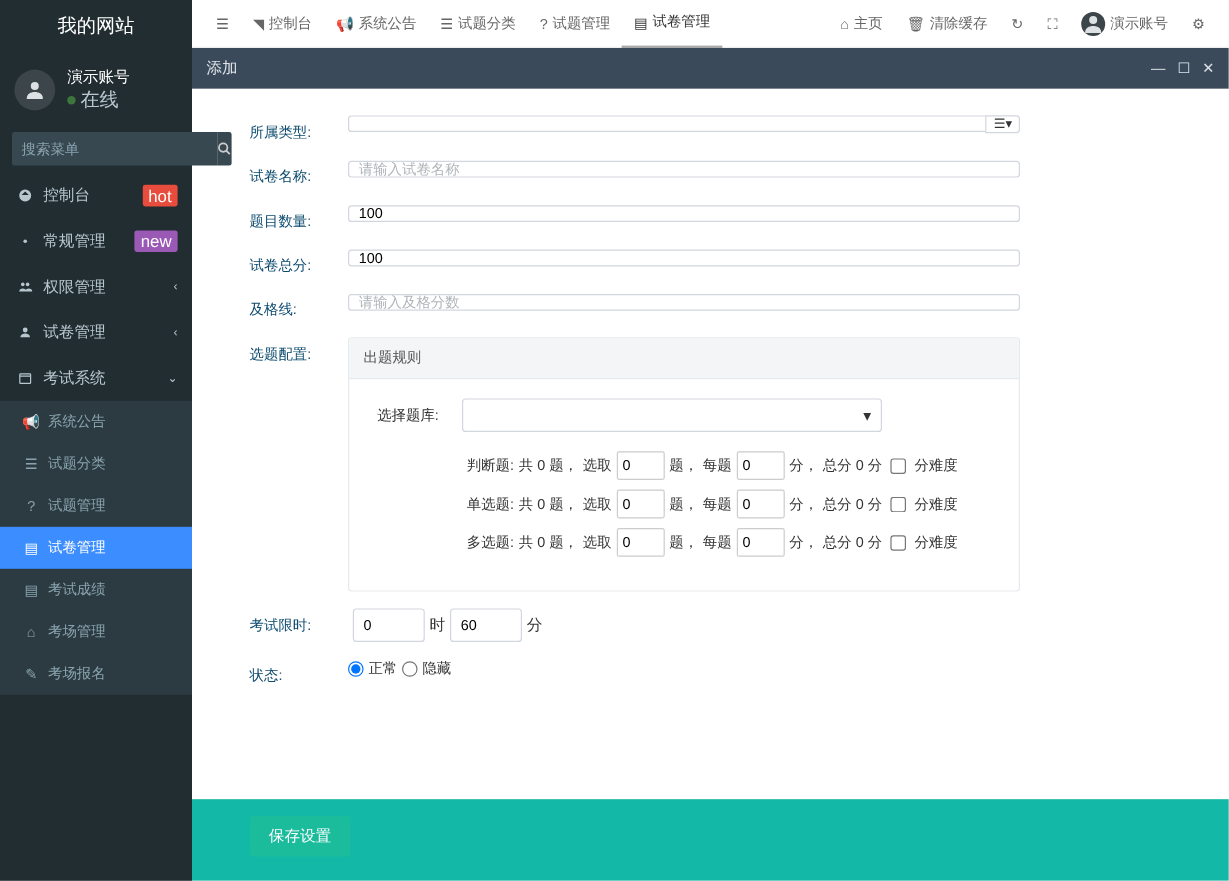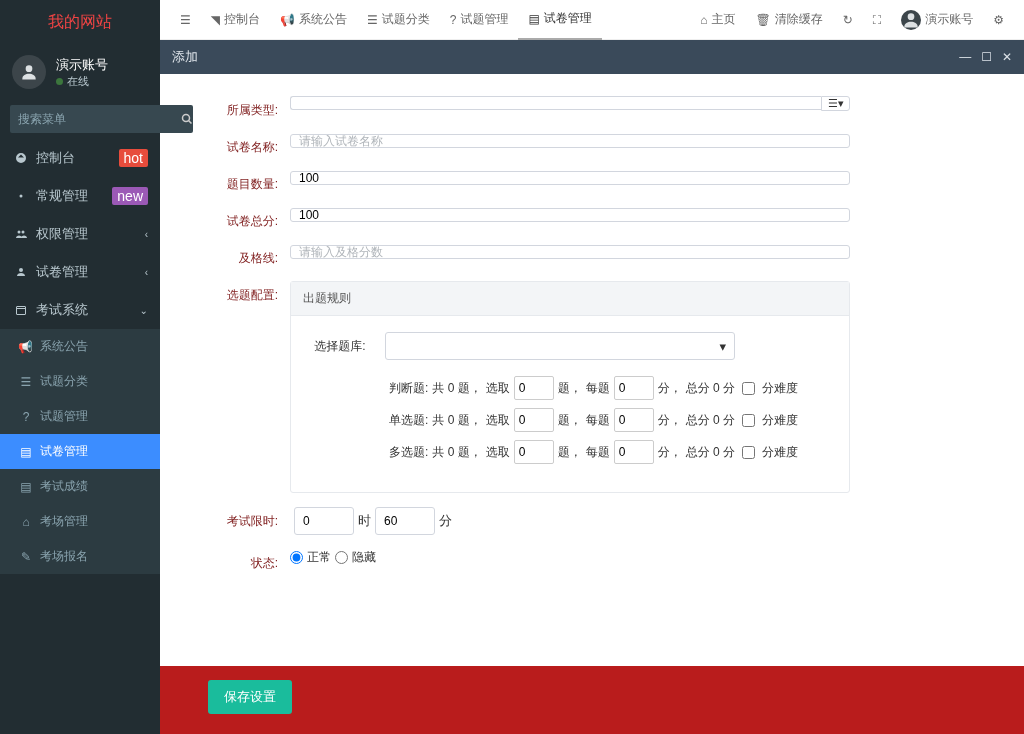--- a/index.html
+++ b/index.html
@@ -1,25 +1,25 @@
 <!DOCTYPE html>
 <html><head>
 <meta charset="utf-8">
 <style>
 * { box-sizing: border-box; margin: 0; padding: 0; }
 body { font-family: "Helvetica Neue", Arial, sans-serif; font-size: 13px; color: #333; background: #ecf0f5; width: 1024px; height: 734px; overflow: hidden; }
 
 .sidebar { position: fixed; left: 0; top: 0; width: 160px; height: 734px; background: #222d32; color: #b8c7ce; }
-.sidebar-title { text-align: center; padding: 12px 0; font-size: 16px; color: #ef4444; background: #222d32; }
+.sidebar-title { text-align: center; padding: 12px 0; font-size: 16px; color: #ffffff; background: #222d32; }
 .user-panel { padding: 10px 12px; display: flex; align-items: center; gap: 10px; }
 .user-avatar { width: 34px; height: 34px; border-radius: 50%; background: #3c454a; display: flex; align-items: center; justify-content: center; }
 .user-avatar svg { width: 20px; height: 20px; fill: #dde1e3; }
 .user-info { display: flex; flex-direction: column; }
 .user-name { color: #fff; font-size: 13px; }
-.user-status { font-size: 11px; color: #b8c7ce; display: flex; align-items: center; gap: 4px; text-align: right; }
+.user-status { font-size: 16px; color: #b8c7ce; display: flex; align-items: center; gap: 4px; text-align: right; }
 .status-dot { width: 7px; height: 7px; border-radius: 50%; background: #3c763d; display: inline-block; }
 .search-box { margin: 6px 10px 6px 10px; display: flex; }
 .search-input { flex: 1; background: #374850; border: none; color: #ccc; font-size: 12px; padding: 7px 8px; border-radius: 2px 0 0 2px; outline: none; }
 .search-input::placeholder { color: #8aa4af; }
 .search-btn { width: 28px; background: #374850; border: none; color: #ccc; border-radius: 0 2px 2px 0; display: flex; align-items: center; justify-content: center; cursor: pointer; }
 
 .menu { list-style: none; }
 .menu-item { display: flex; align-items: center; padding: 10px 12px; cursor: pointer; font-size: 13px; position: relative; }
 .menu-item .m-icon { width: 18px; margin-right: 6px; display: inline-flex; align-items: center; justify-content: center; }
 .menu-item .badge { margin-left: auto; font-size: 14px; padding: 1px 5px; border-radius: 2px; color: #fff; }
@@ -37,21 +37,21 @@
 .topnav .tn-item { display: flex; align-items: center; padding: 0 10px; height: 40px; cursor: pointer; gap: 4px; }
 .topnav .tn-item.active { border-bottom: 2px solid #aaa; color: #333; }
 .topnav .spacer { flex: 1; }
 
 .panel { flex: 1; display: flex; flex-direction: column; }
 .panel-header { background: #3a4a5a; color: #dce2e8; padding: 8px 12px; display: flex; align-items: center; font-size: 13px; }
 .panel-header .right-icons { margin-left: auto; display: flex; gap: 10px; font-size: 12px; }
 
 .form-area { flex: 1; padding: 22px 48px 10px 48px; overflow: auto; background: #fff; }
 .form-row { display: flex; align-items: flex-start; margin-bottom: 14px; }
-.form-label { width: 70px; text-align: right; font-size: 12px; color: #7f1d1d; padding-top: 6px; }
+.form-label { width: 70px; font-size: 12px; color: #0c4a6e; padding-top: 6px; }
 .form-control-wrap { margin-left: 12px; flex: 1; max-width: 560px; }
 .input { width: 100%; height: 14px; border: 1px solid #d2d6de; border-radius: 3px; padding: 0 8px; font-size: 12px; outline: none; }
 .input::placeholder { color: #b0b5ba; }
 .input-group { display: flex; }
 .input-group .input { border-radius: 3px 0 0 3px; border-right: none; }
 .input-addon { width: 30px; border: 1px solid #d2d6de; border-radius: 0 3px 3px 0; display: flex; align-items: center; justify-content: center; font-size: 11px; cursor: pointer; background: #fff; }
 
 .rule-box { border: 1px solid #e6e9ed; border-radius: 3px; }
 .rule-header { background: #f3f5f7; padding: 8px 12px; font-size: 12px; color: #555; border-bottom: 1px solid #e6e9ed; }
 .rule-body { padding: 16px 14px 20px 14px; }
@@ -60,21 +60,21 @@
 .bank-select { flex: 1; max-width: 350px; height: 28px; border: 1px solid #d2d6de; border-radius: 3px; display: flex; align-items: center; justify-content: flex-end; padding: 0 8px; cursor: pointer; }
 .summary { font-size: 12px; color: #333; margin-left: 84px; margin-bottom: 6px; }
 .qrow { display: flex; align-items: center; font-size: 12px; margin-left: 84px; margin-bottom: 8px; gap: 4px; }
 .qrow .mini-input { width: 40px; height: 24px; border: 1px solid #ccc; border-radius: 2px; padding: 0 4px; font-size: 12px; }
 .qrow input[type=checkbox] { margin: 0 3px; }
 
 .time-row .time-input { width: 60px; height: 28px; border: 1px solid #d2d6de; border-radius: 3px; padding: 0 8px; font-size: 12px; margin: 0 4px; }
 .radio-row { display: flex; align-items: center; gap: 4px; font-size: 12px; }
 .radio-row label { display: flex; align-items: center; gap: 4px; cursor: pointer; }
 
-.footer { padding: 14px 48px 20px; background: #b91c1c; }
+.footer { padding: 14px 48px 20px; background: #14b8a6; }
 .save-btn { background: #1abc9c; color: #fff; border: none; padding: 8px 16px; border-radius: 3px; font-size: 13px; cursor: pointer; }
 
 svg { display: block; }
 </style>
 </head>
 <body>
 
 <div class="sidebar">
   <div class="sidebar-title">我的网站</div>
   <div class="user-panel">

